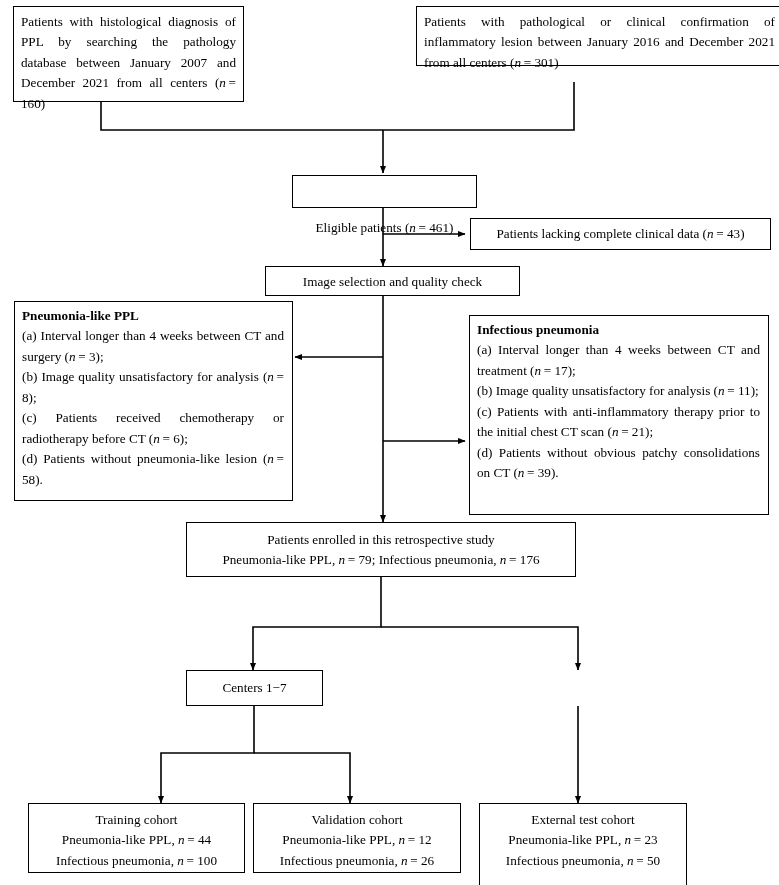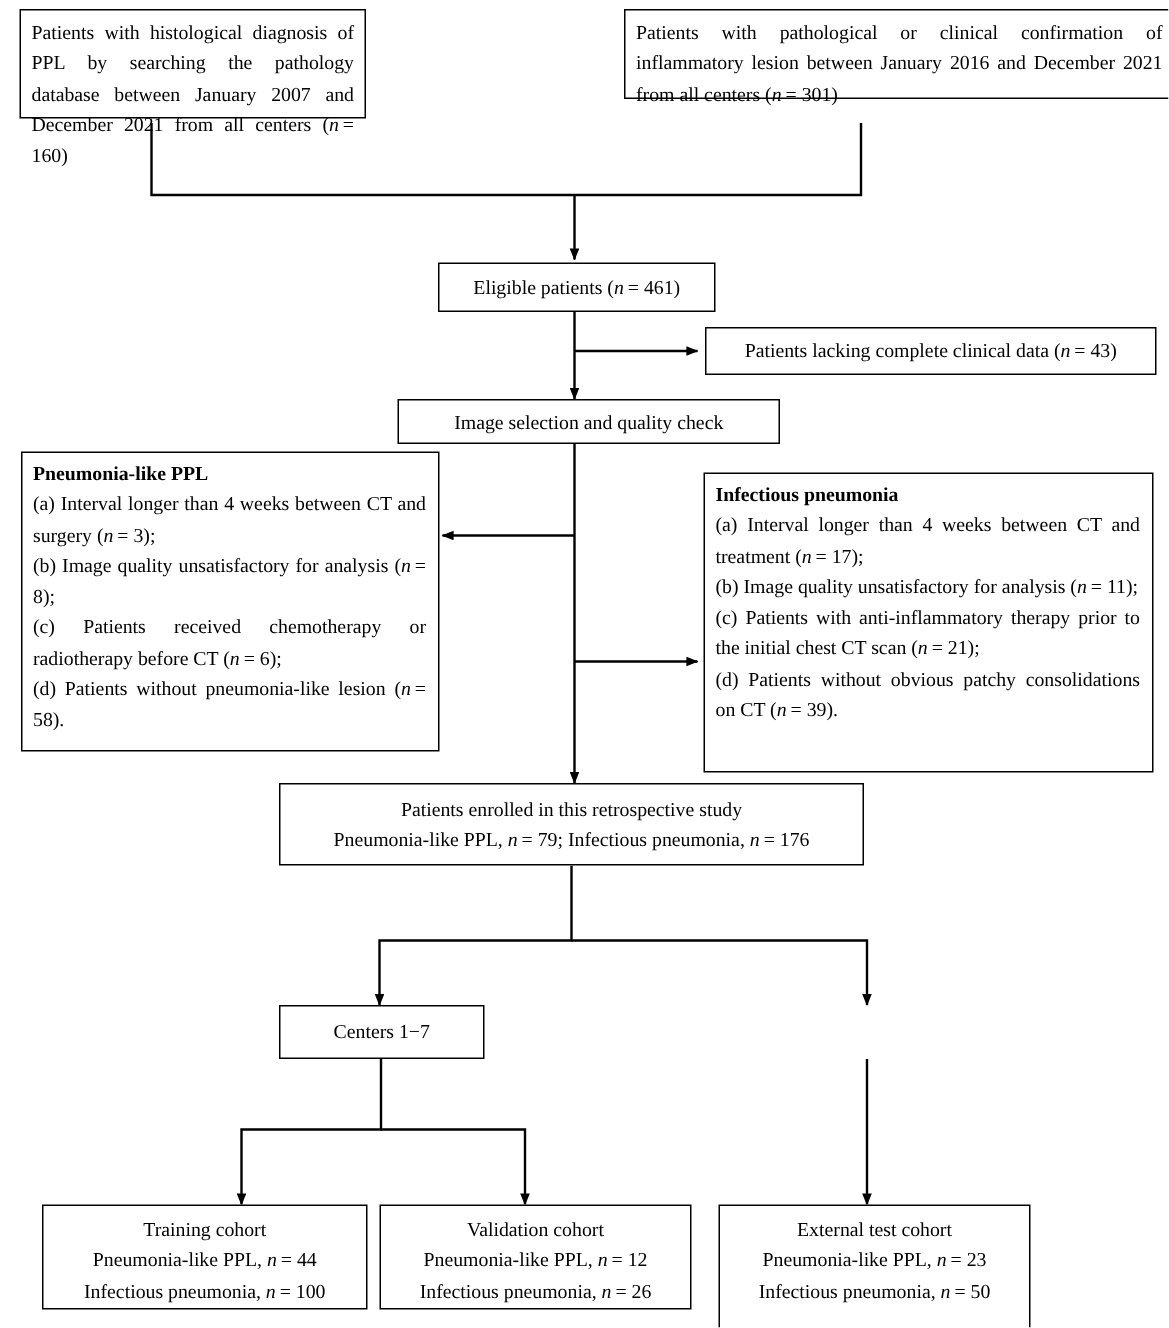--- a/index.html
+++ b/index.html
@@ -41,30 +41,30 @@
       <path d="M381,577 L381,627 L253,627 L253,670" marker-end="url(#ar)"></path>
       <path d="M381,627 L578,627 L578,670" marker-end="url(#ar)"></path>
 
       <path d="M254,706 L254,753 L161,753 L161,803" marker-end="url(#ar)"></path>
       <path d="M254,753 L350,753 L350,803" marker-end="url(#ar)"></path>
 
       <path d="M578,706 L578,803" marker-end="url(#ar)"></path>
     </g>
   </svg>
 
-  <div class="box" style="left:13px;top:6px;width:231px;height:73px;">
+  <div class="box" style="left:13px;top:6px;width:231px;height:96px;">
     <div class="txt just pad">Patients with histological diagnosis of PPL by searching the pathology database between January 2007 and December 2021 from all centers (<i class="n">n</i> = 160)</div>
   </div>
 
   <div class="box" style="left:416px;top:6px;width:367px;height:60px;">
     <div class="txt just pad">Patients with pathological or clinical confirmation of inflammatory lesion between January 2016 and December 2021 from all centers (<i class="n">n</i> = 301)</div>
   </div>
 
   <div class="box" style="left:292px;top:175px;width:185px;height:33px;">
-    <div class="txt ctr pad" style="padding-top:6px;">Eligible patients (<i class="n">n</i> = 461)</div>
+    <div class="txt ctr pad" style="padding-top:6px;margin-top:36px;">Eligible patients (<i class="n">n</i> = 461)</div>
   </div>
 
   <div class="box" style="left:470px;top:218px;width:301px;height:32px;">
     <div class="txt ctr pad" style="padding-top:5px;">Patients lacking complete clinical data (<i class="n">n</i> = 43)</div>
   </div>
 
   <div class="box" style="left:265px;top:266px;width:255px;height:30px;">
     <div class="txt ctr" style="padding-top:5px;">Image selection and quality check</div>
   </div>
 

